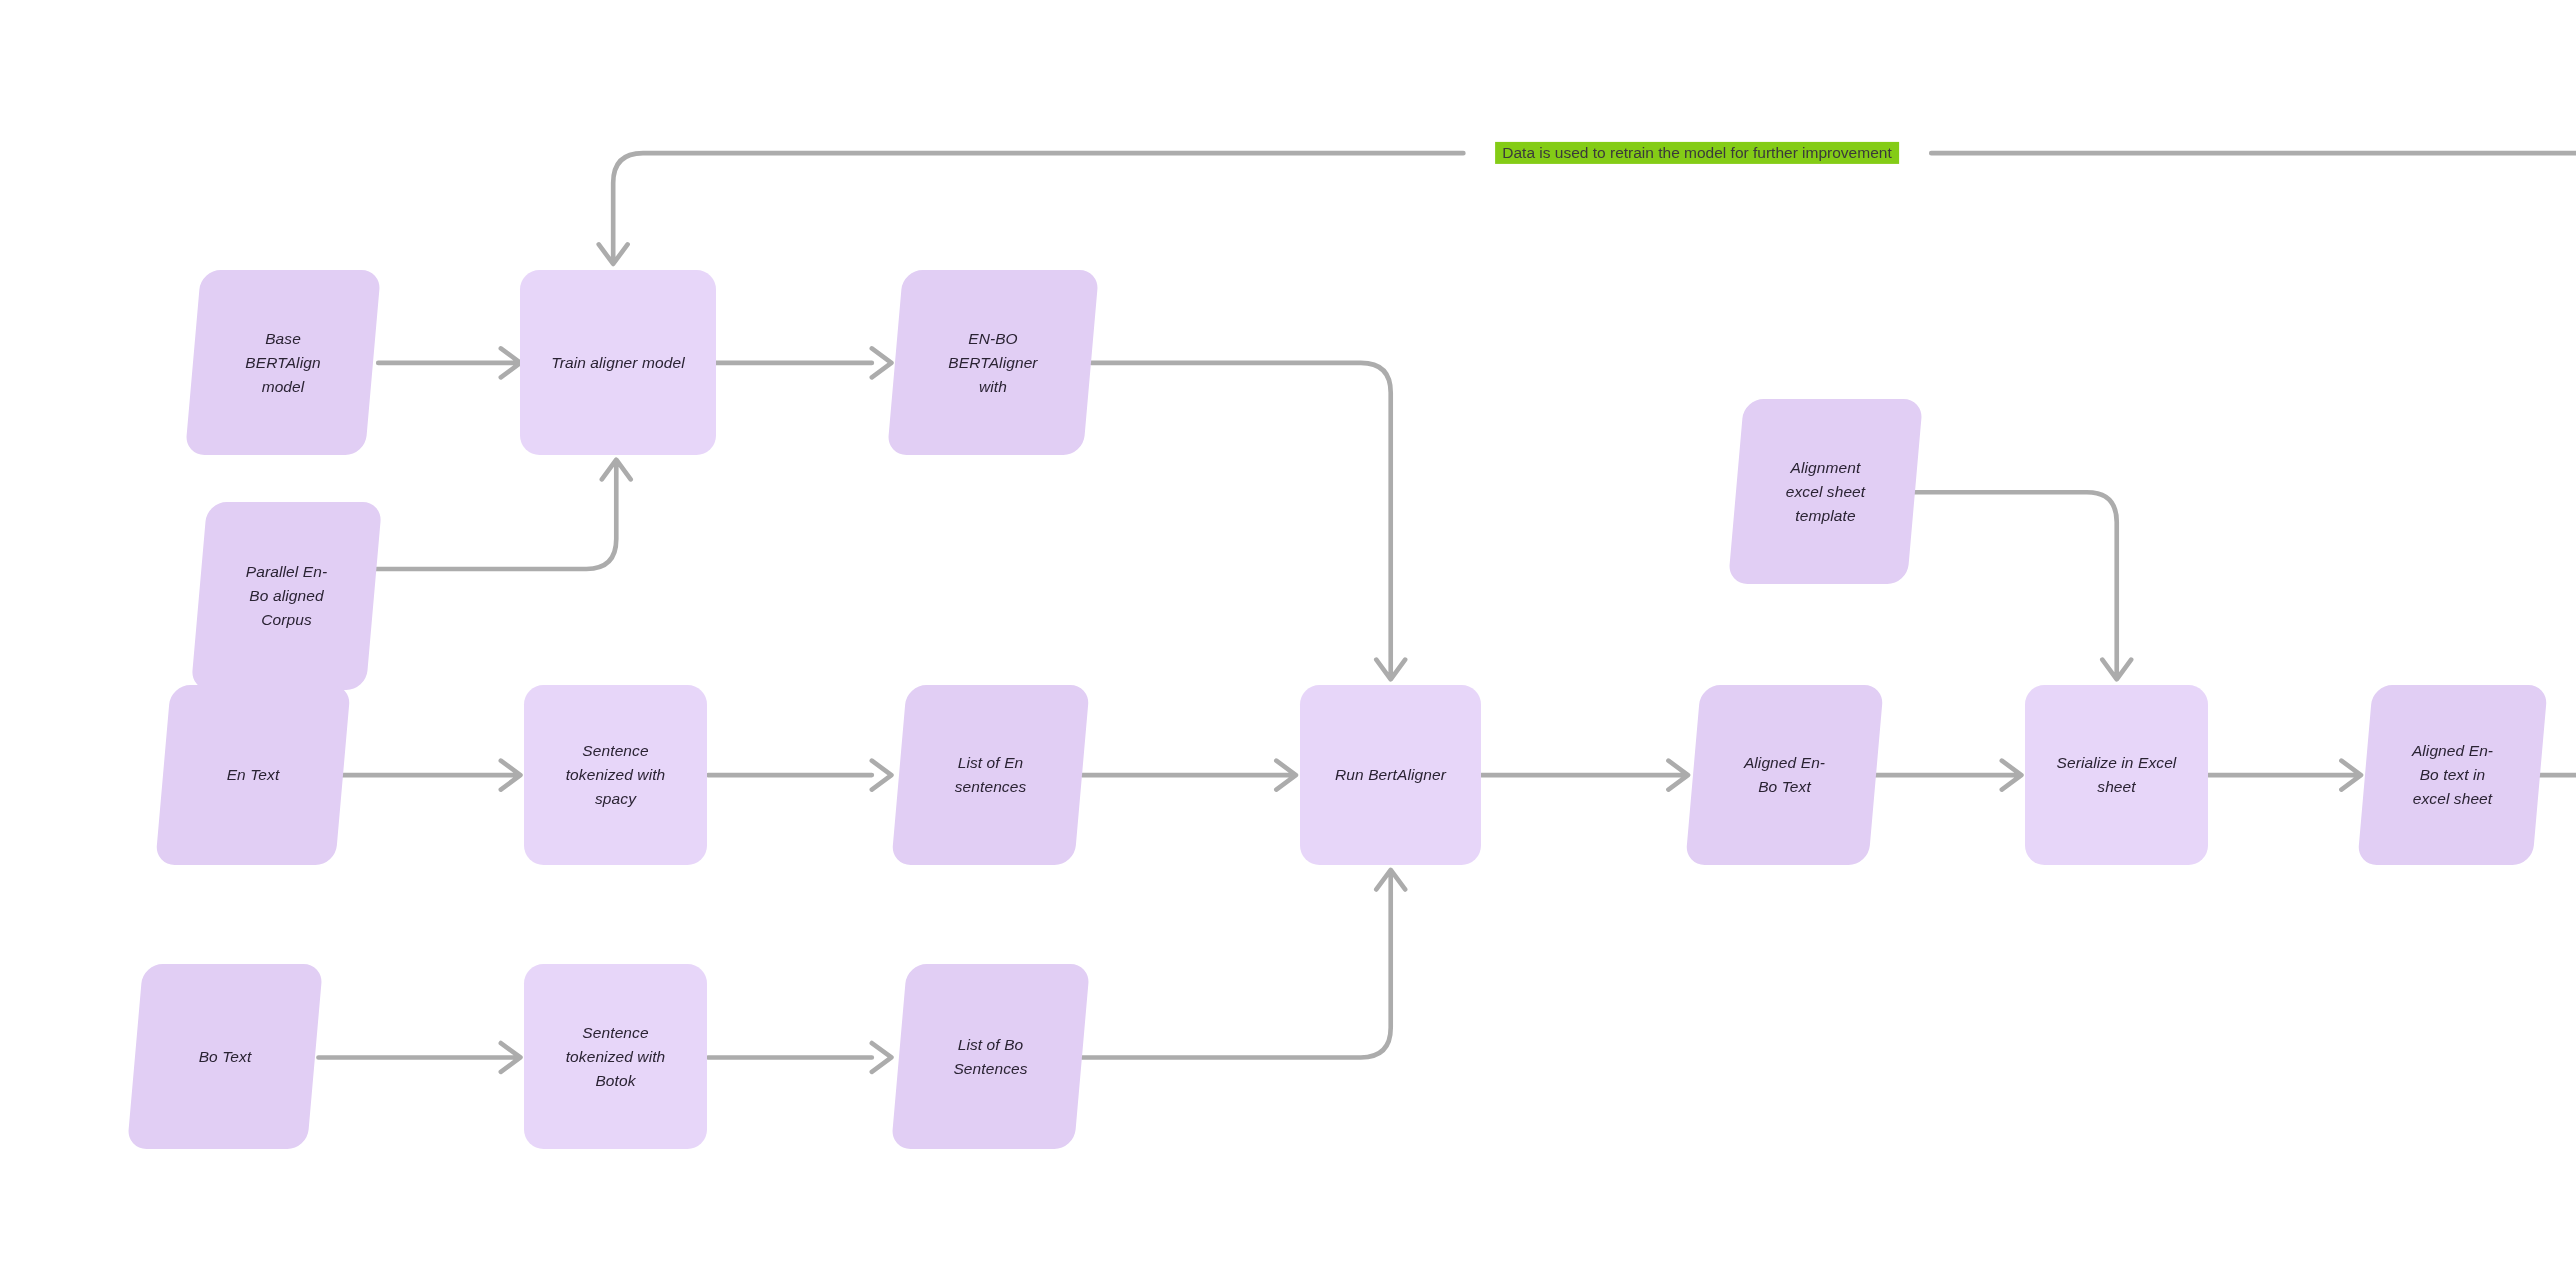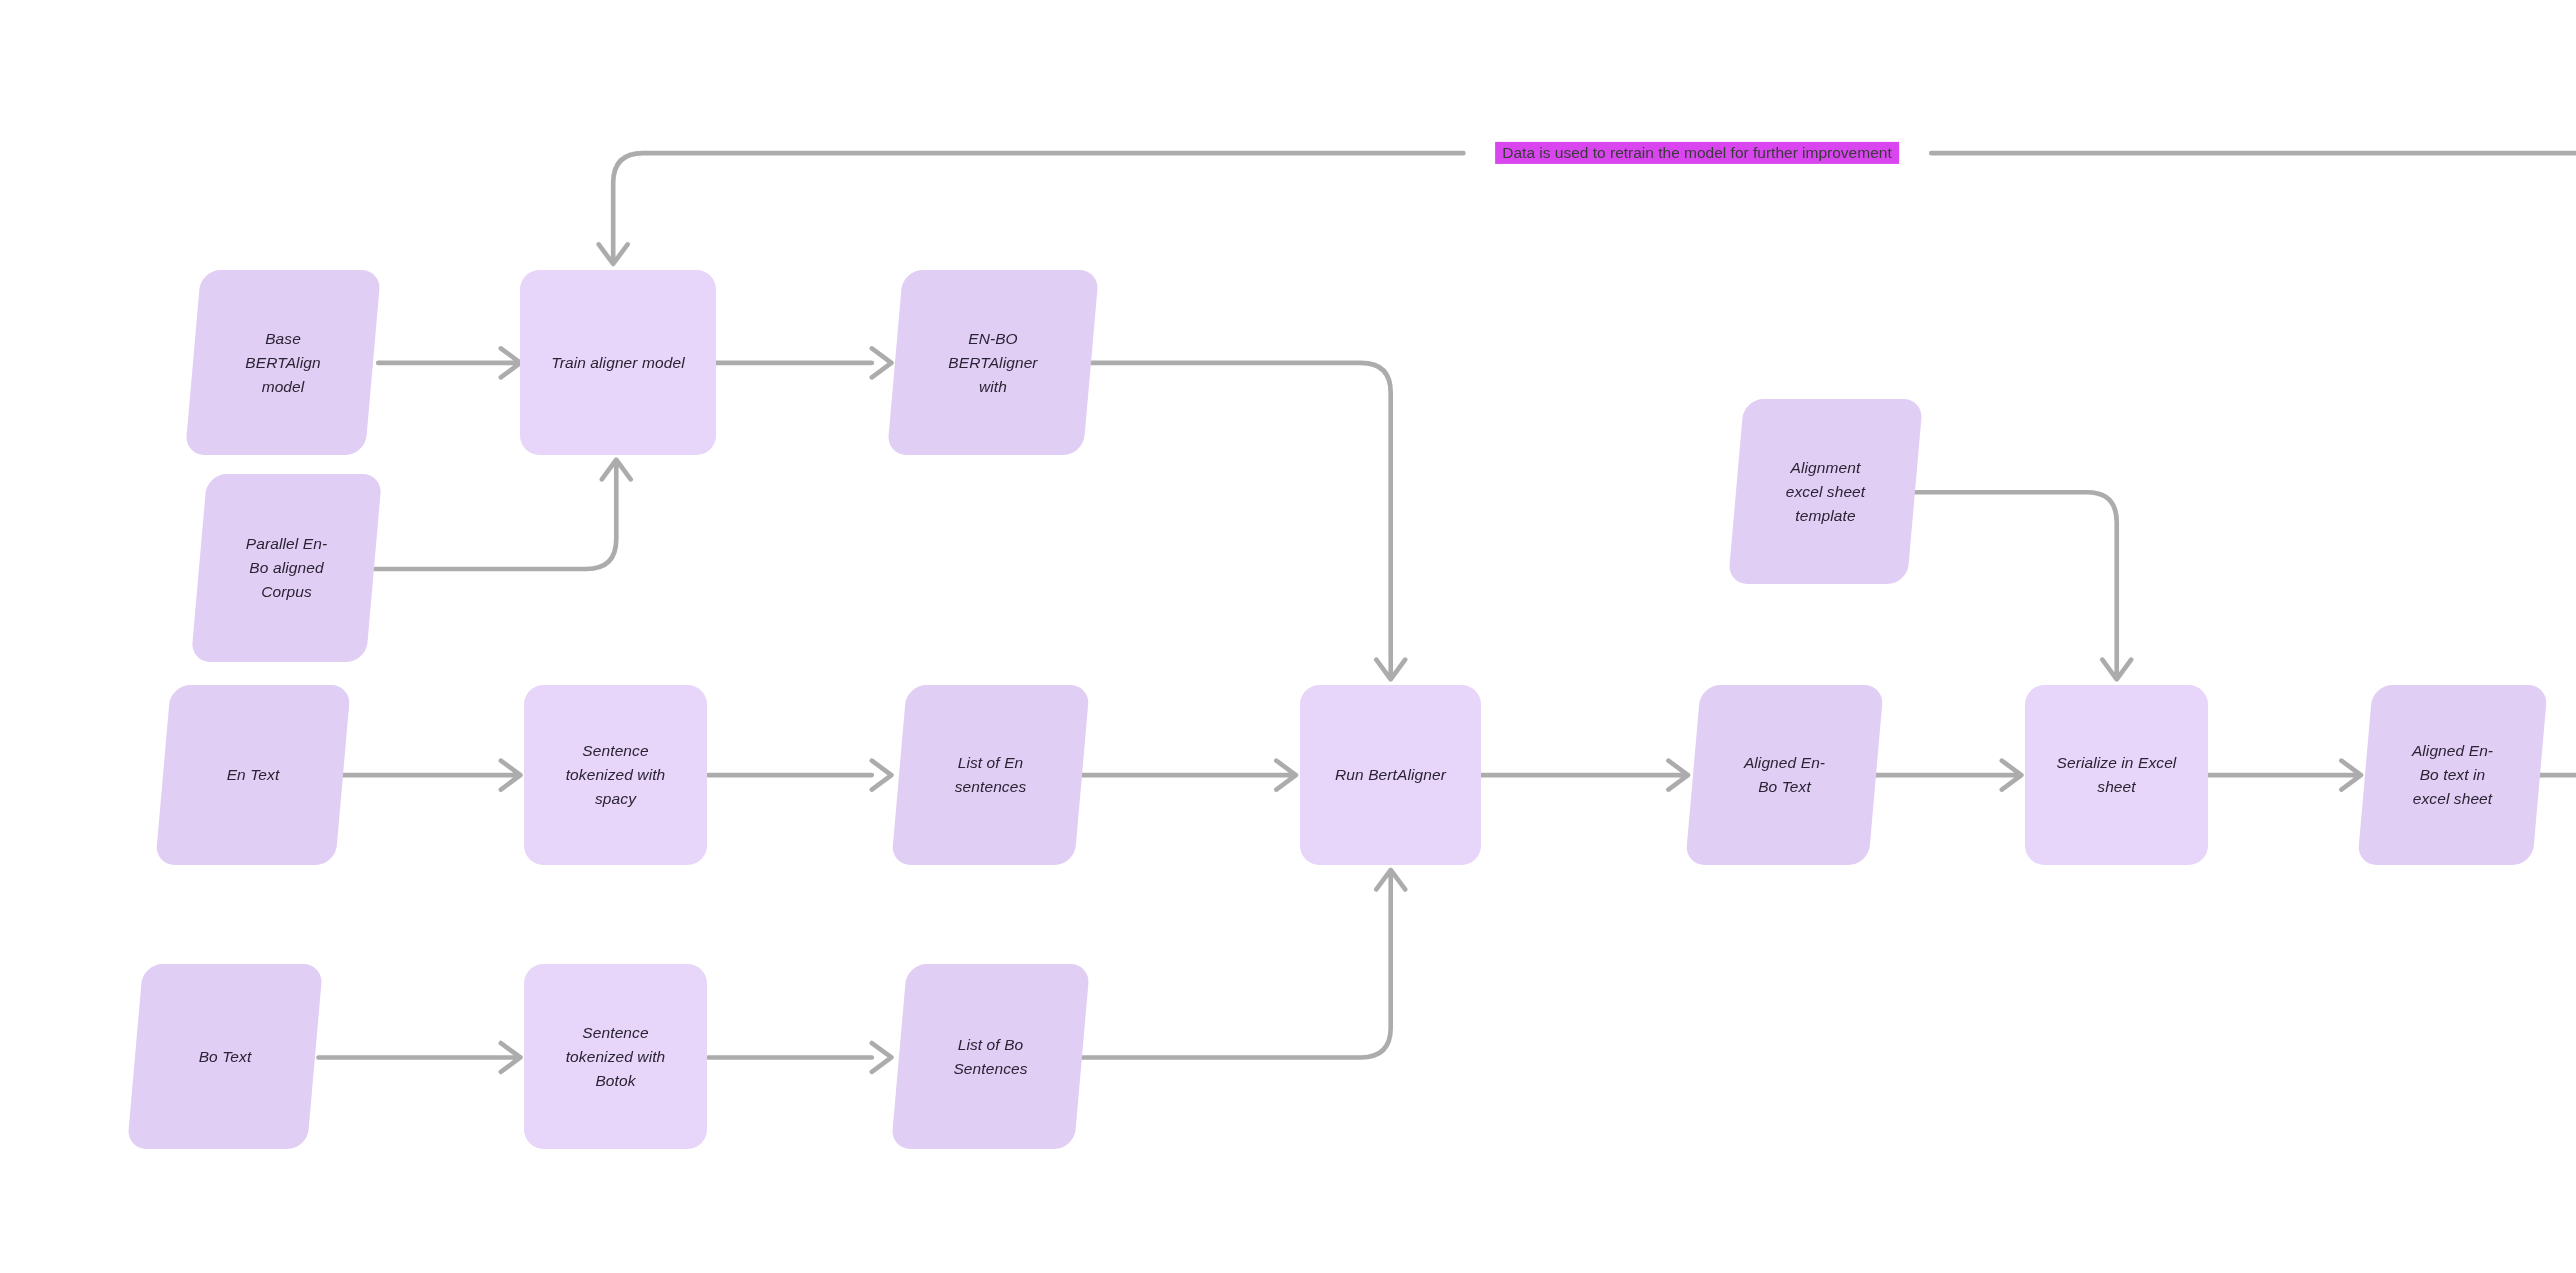--- a/index.html
+++ b/index.html
@@ -53,21 +53,21 @@
     text-align: center;
     white-space: pre-line;
     font-size: 15.5px;
     line-height: 24px;
     color: #2A2333;
     letter-spacing: 0.1px;
   }
   .annotation {
     position: absolute;
     transform: translate(-50%, -50%);
-    background: #d946ef;
+    background: #84cc16;
     padding: 2.1px 7.2px;
     font-size: 15.5px;
     color: #3A3A3A;
     white-space: nowrap;
   }
 </style>
 </head>
 <body>
 
 <div id="canvas">
@@ -120,21 +120,21 @@
     <div class="shape"></div>
     <div class="label">Train aligner model</div>
   </div>
   <div class="node para" style="left:895px;top:270px;width:196px;height:185px">
     <div class="shape"></div>
     <div class="label">EN-BO
 BERTAligner
 with</div>
   </div>
 
-  <div class="node para" style="left:199px;top:474px;width:175px;height:188px">
+  <div class="node para" style="left:199px;top:502px;width:175px;height:188px">
     <div class="shape"></div>
     <div class="label">Parallel En-
 Bo aligned
 Corpus</div>
   </div>
 
   <div class="node para" style="left:163px;top:685px;width:180px;height:180px">
     <div class="shape"></div>
     <div class="label">En Text</div>
   </div>

